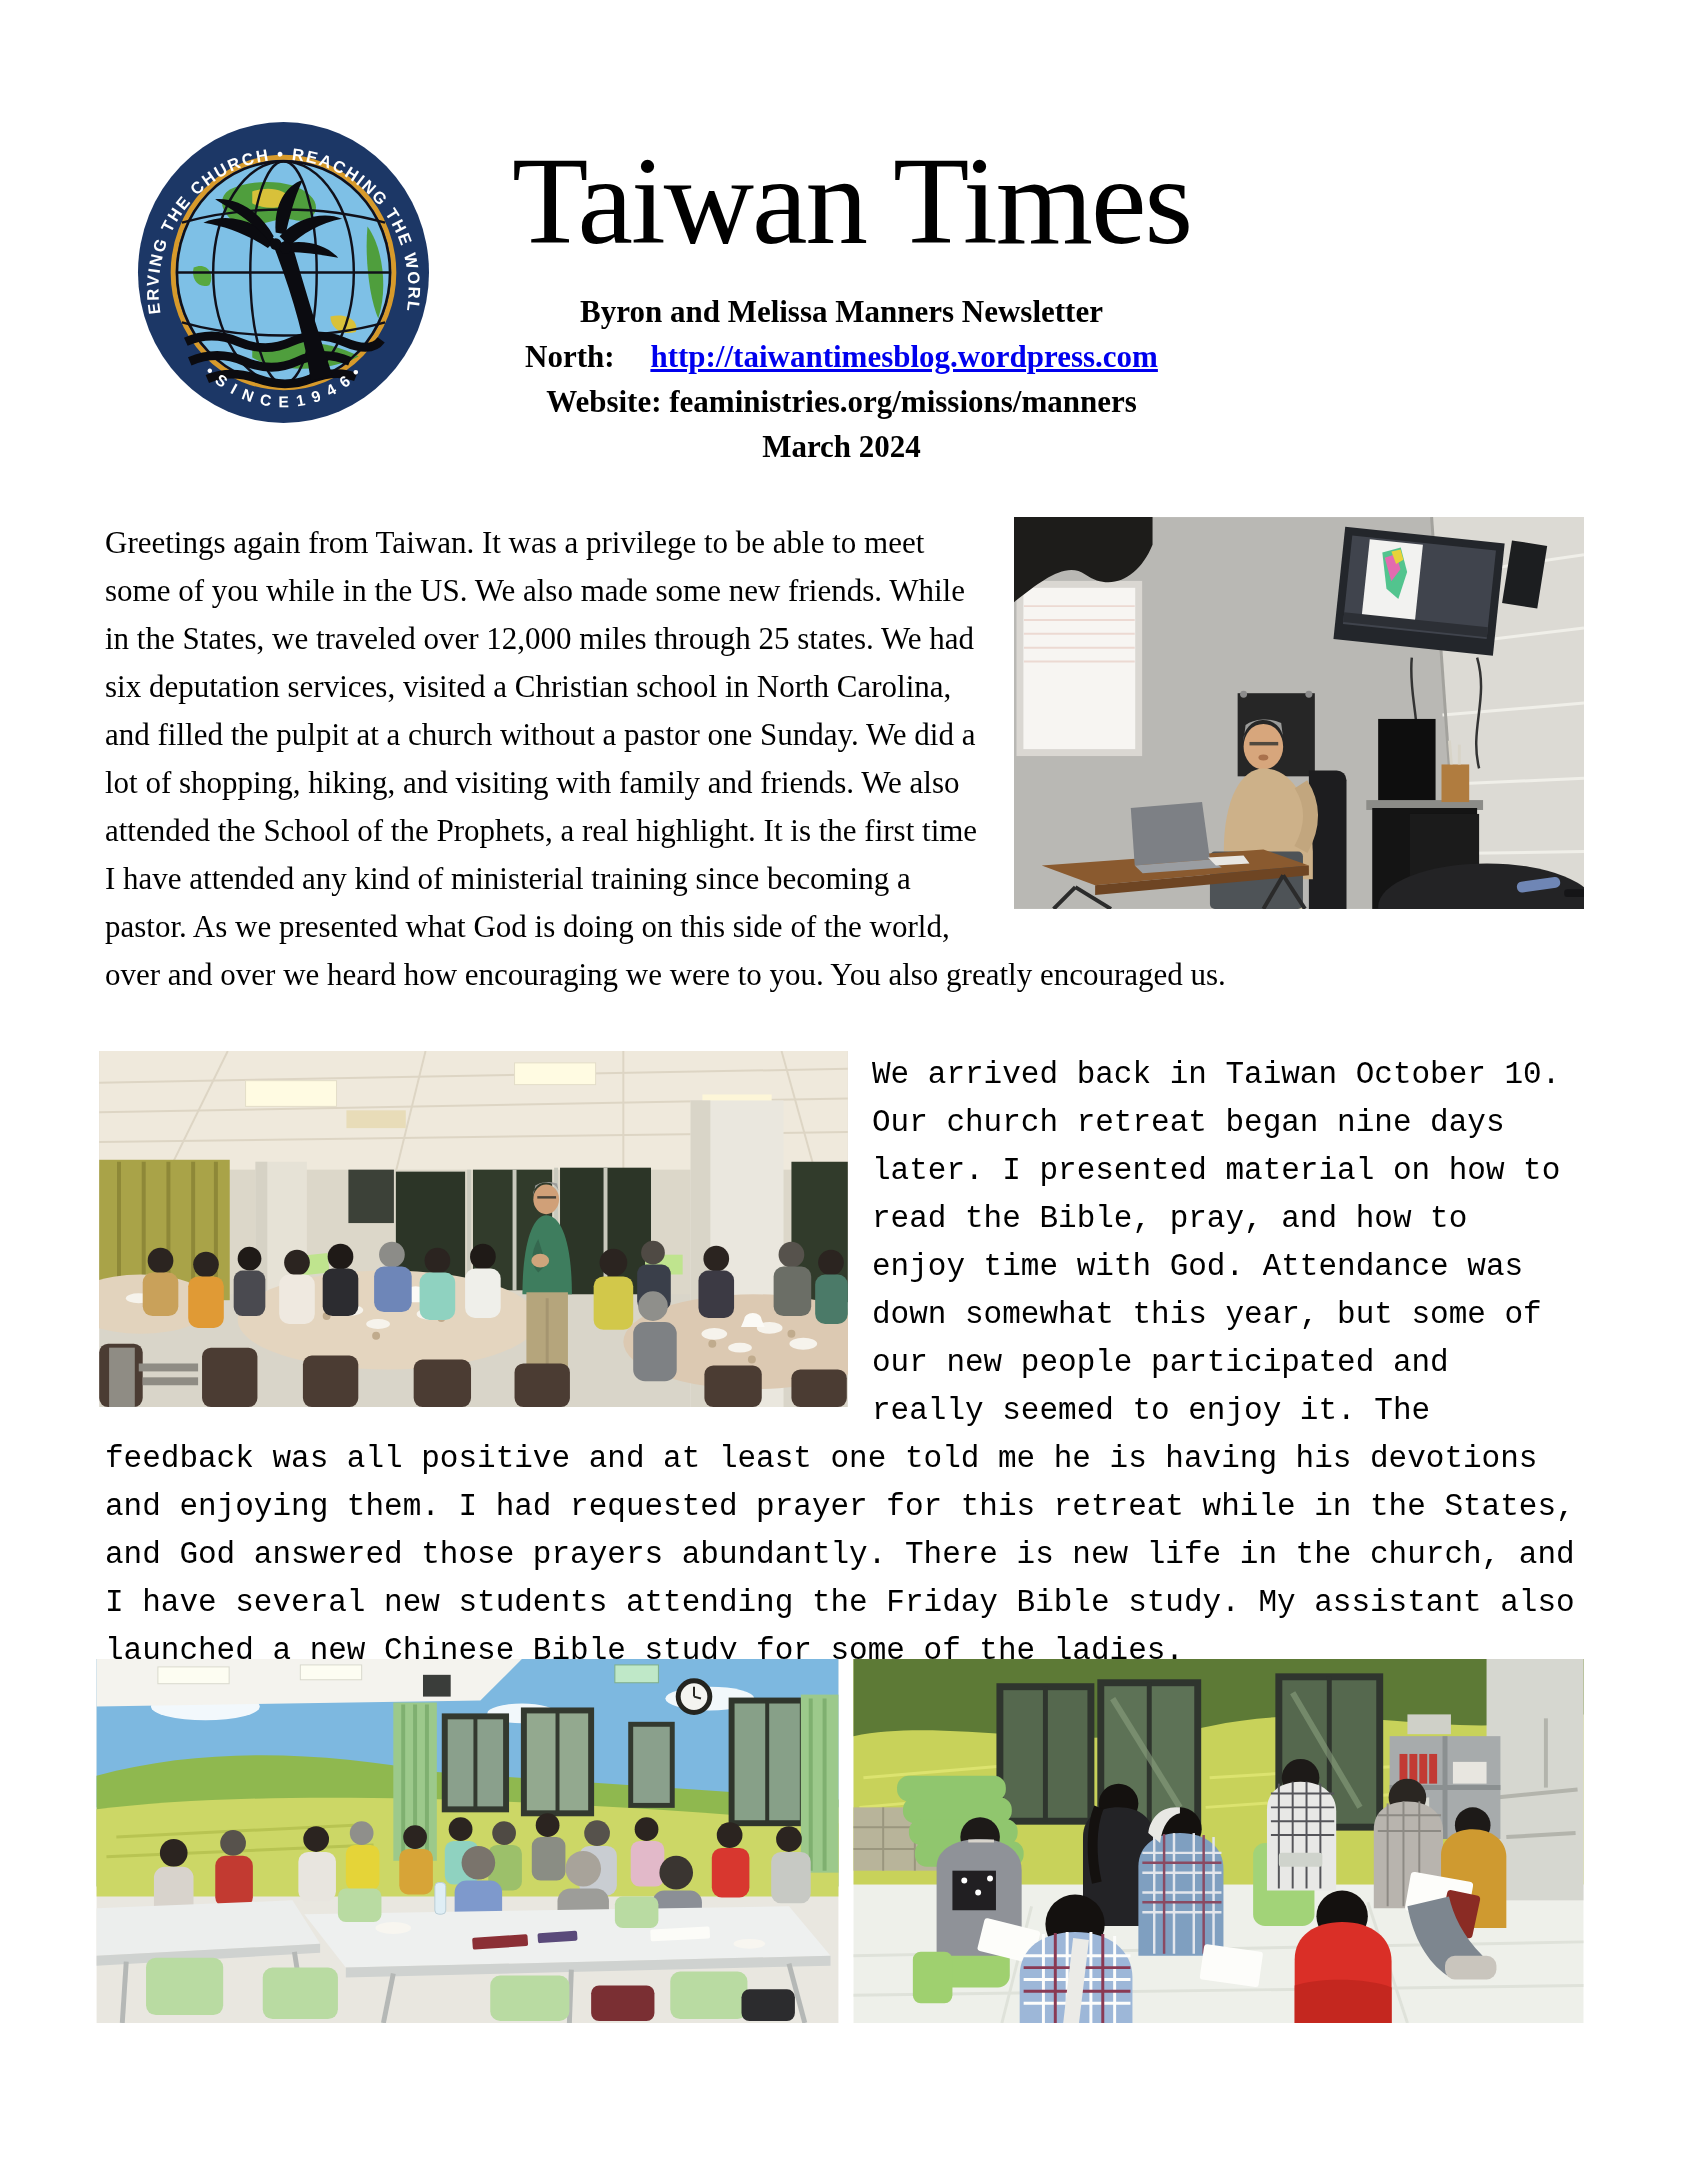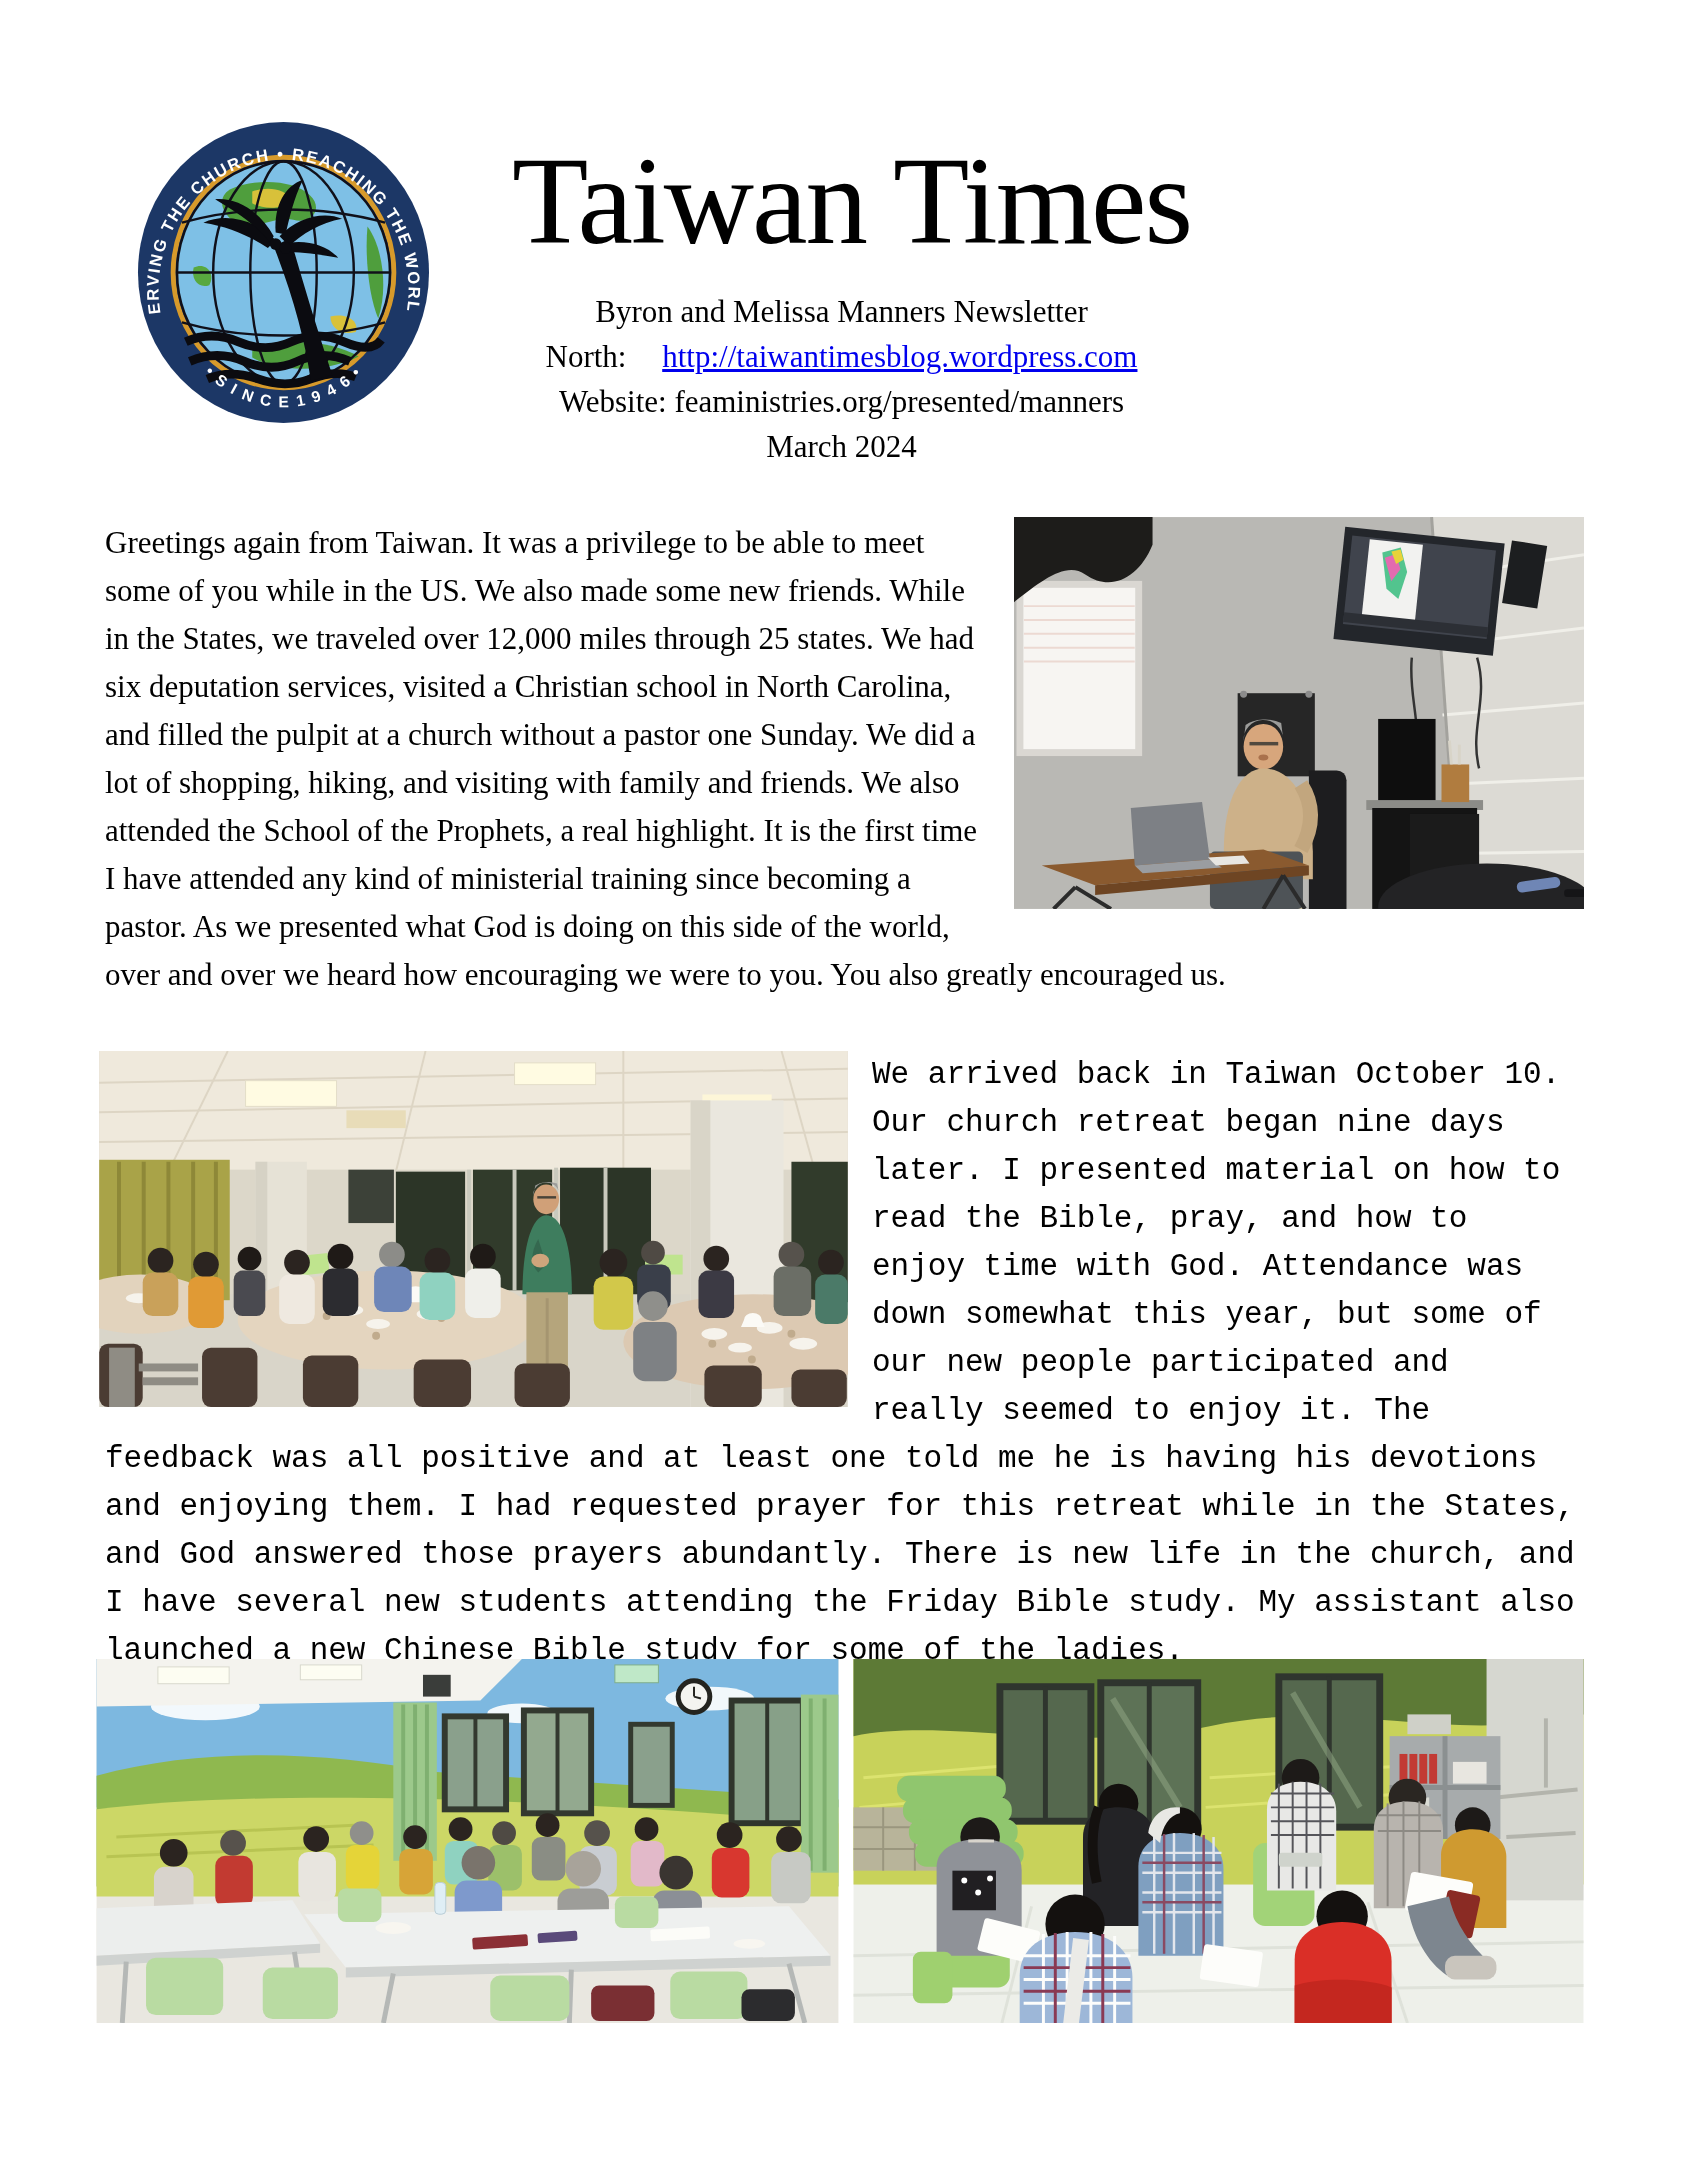--- a/index.html
+++ b/index.html
@@ -12,21 +12,21 @@
   .logo{position:absolute;left:137px;top:121px;width:293px;height:303px;}
   .title{
     position:absolute;left:10px;top:127px;width:1683px;margin:0;
     text-align:center;font-size:125px;line-height:149px;font-weight:normal;
     letter-spacing:-2px;white-space:nowrap;
   }
   .subtitle{
     position:absolute;left:0;top:289px;width:1683px;text-align:center;
     font-size:31px;line-height:45px;
   }
-  .subtitle p{margin:0;}
+  .subtitle p{margin:0;font-weight:bold;}
   .subtitle a{color:#0000ee;text-decoration:underline;margin-left:28px;}
   
   .article{
     position:absolute;left:99px;top:513px;width:1485px;
     font-size:31px;line-height:48px;text-align:left;
   }
   .article p{margin:6px;}
   .para2{margin-top:46px;font-family:Liberation Mono, monospace;}
   .photo{display:block;}
   .photo-right{float:right;margin:4px 0 30px 24px;}
@@ -83,21 +83,21 @@
     <text font-family="Liberation Sans, DejaVu Sans, sans-serif" font-size="16" font-weight="bold" fill="#ffffff" letter-spacing="2">
       <textPath href="#arcBot" startOffset="50%" text-anchor="middle">•  S I N C E  1 9 4 6  •</textPath>
     </text>
   </svg>
 
   <h1 class="title">Taiwan Times</h1>
 
   <div class="subtitle">
     <p>Byron and Melissa Manners Newsletter</p>
     <p><span>North: </span><a href="#">http://taiwantimesblog.wordpress.com</a></p>
-    <p>Website: feaministries.org/presented/manners</p>
+    <p>Website: feaministries.org/missions/manners</p>
     <p>March 2024</p>
   </div>
 
   <div class="article">
 
     <svg class="photo photo-right" width="570" height="392" viewBox="0 0 576 396" aria-hidden="true">
       <rect width="576" height="396" fill="#b9b8b4"></rect>
       <polygon points="422,0 576,0 576,396 450,396" fill="#dcdad4"></polygon>
       <g stroke="#f0efe9" stroke-width="3">
         <line x1="426" y1="60" x2="576" y2="38"></line>

